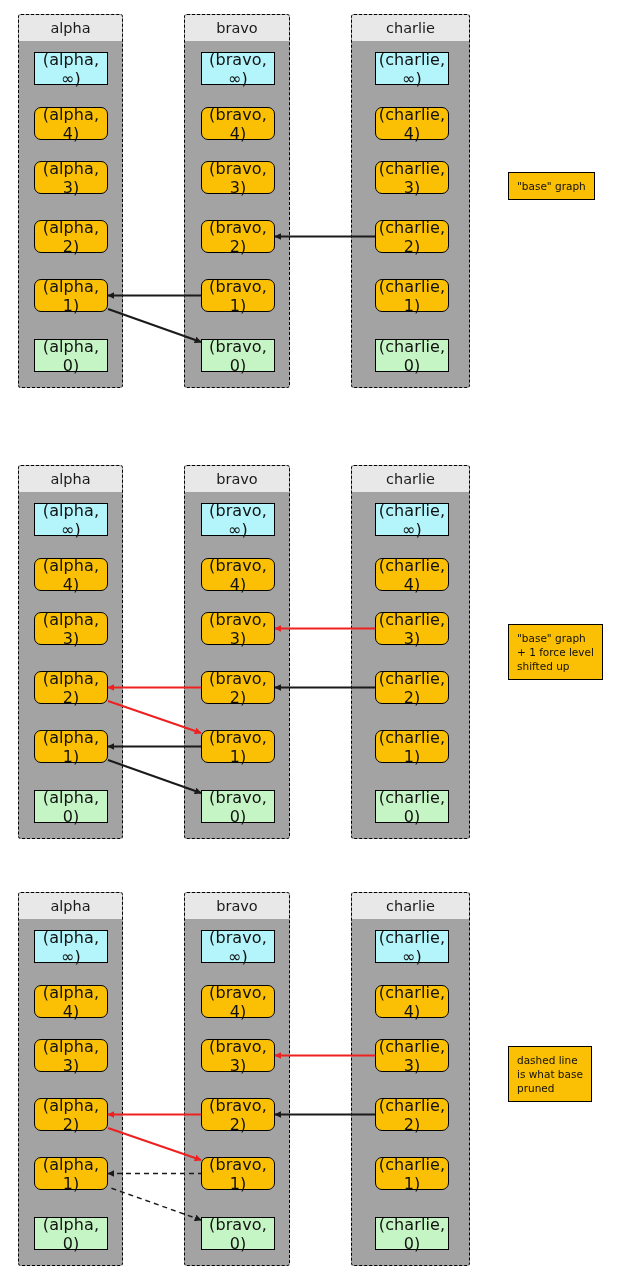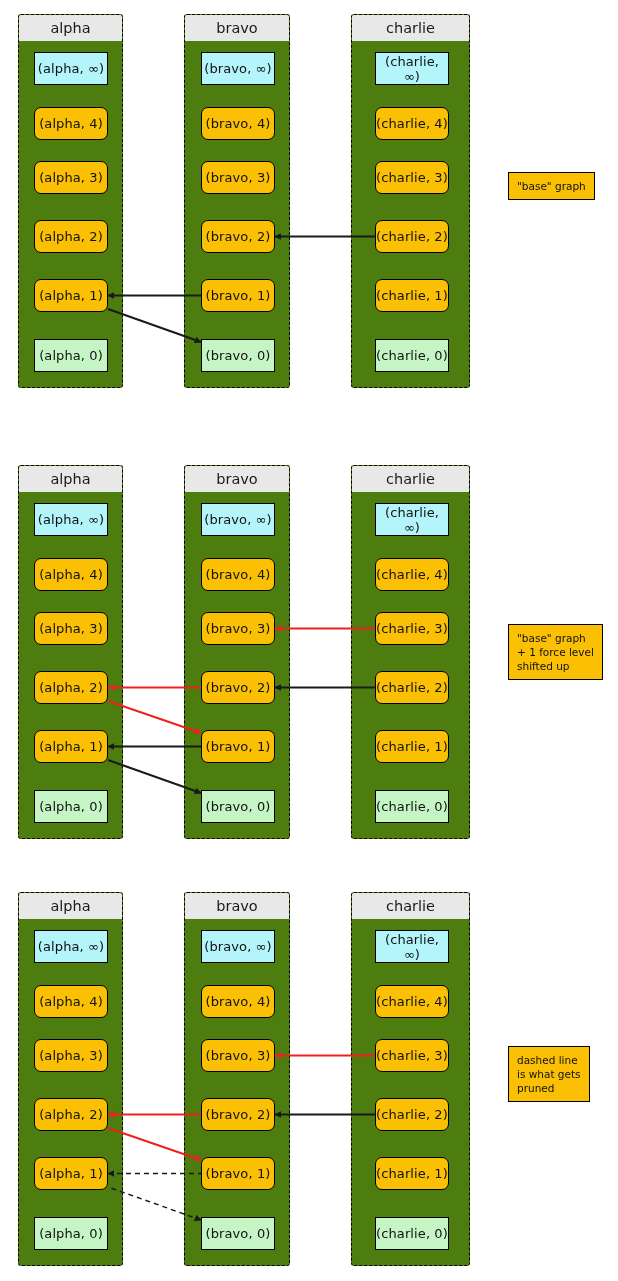--- a/index.html
+++ b/index.html
@@ -18,21 +18,21 @@
     position: absolute;
     left: 0;
     top: 0;
     width: 618px;
     height: 420px;
   }
   .swimlane {
     position: absolute;
     box-sizing: border-box;
     border: 1.6px dashed #000000;
-    background: #4d7c0f;
+    background: #a3a3a3;
     border-radius: 3px;
   }
   .swimlane-title {
     position: absolute;
     left: 0;
     top: 0;
     right: 0;
     height: 26px;
     line-height: 26px;
     text-align: center;
@@ -40,21 +40,21 @@
     color: #1a1a1a;
     font-size: 14.5px;
     border-radius: 2px 2px 0 0;
   }
   .node {
     position: absolute;
     box-sizing: border-box;
     border: 1.4px solid #000000;
     text-align: center;
     color: #111111;
-    font-size: 13px;
+    font-size: 16px;
     display: flex;
     align-items: center;
     justify-content: center;
     letter-spacing: 0.1px;
   }
   .node.inf    { background: #b3f5fb; }
   .node.mid    { background: #fbc004; border-radius: 7px; }
   .node.zero   { background: #c5f5c5; }
   .legend {
     position: absolute;
@@ -209,14 +209,14 @@
         <line x1="201" y1="342" x2="108" y2="309" stroke="#1a1a1a" stroke-width="1.4" stroke-dasharray="5,4" marker-start="url(#ah-2-1a1a1a)"></line>
       </svg>
     </div>
   </div>
 
 <div class="legend" style="left: 508px; top: 172px;">"base" graph</div>
 <div class="legend" style="left: 508px; top: 624px;">"base" graph
 + 1 force level
 shifted up</div>
 <div class="legend" style="left: 508px; top: 1046px;">dashed line
-is what gets
+is what base
 pruned</div>
 
 </body></html>

